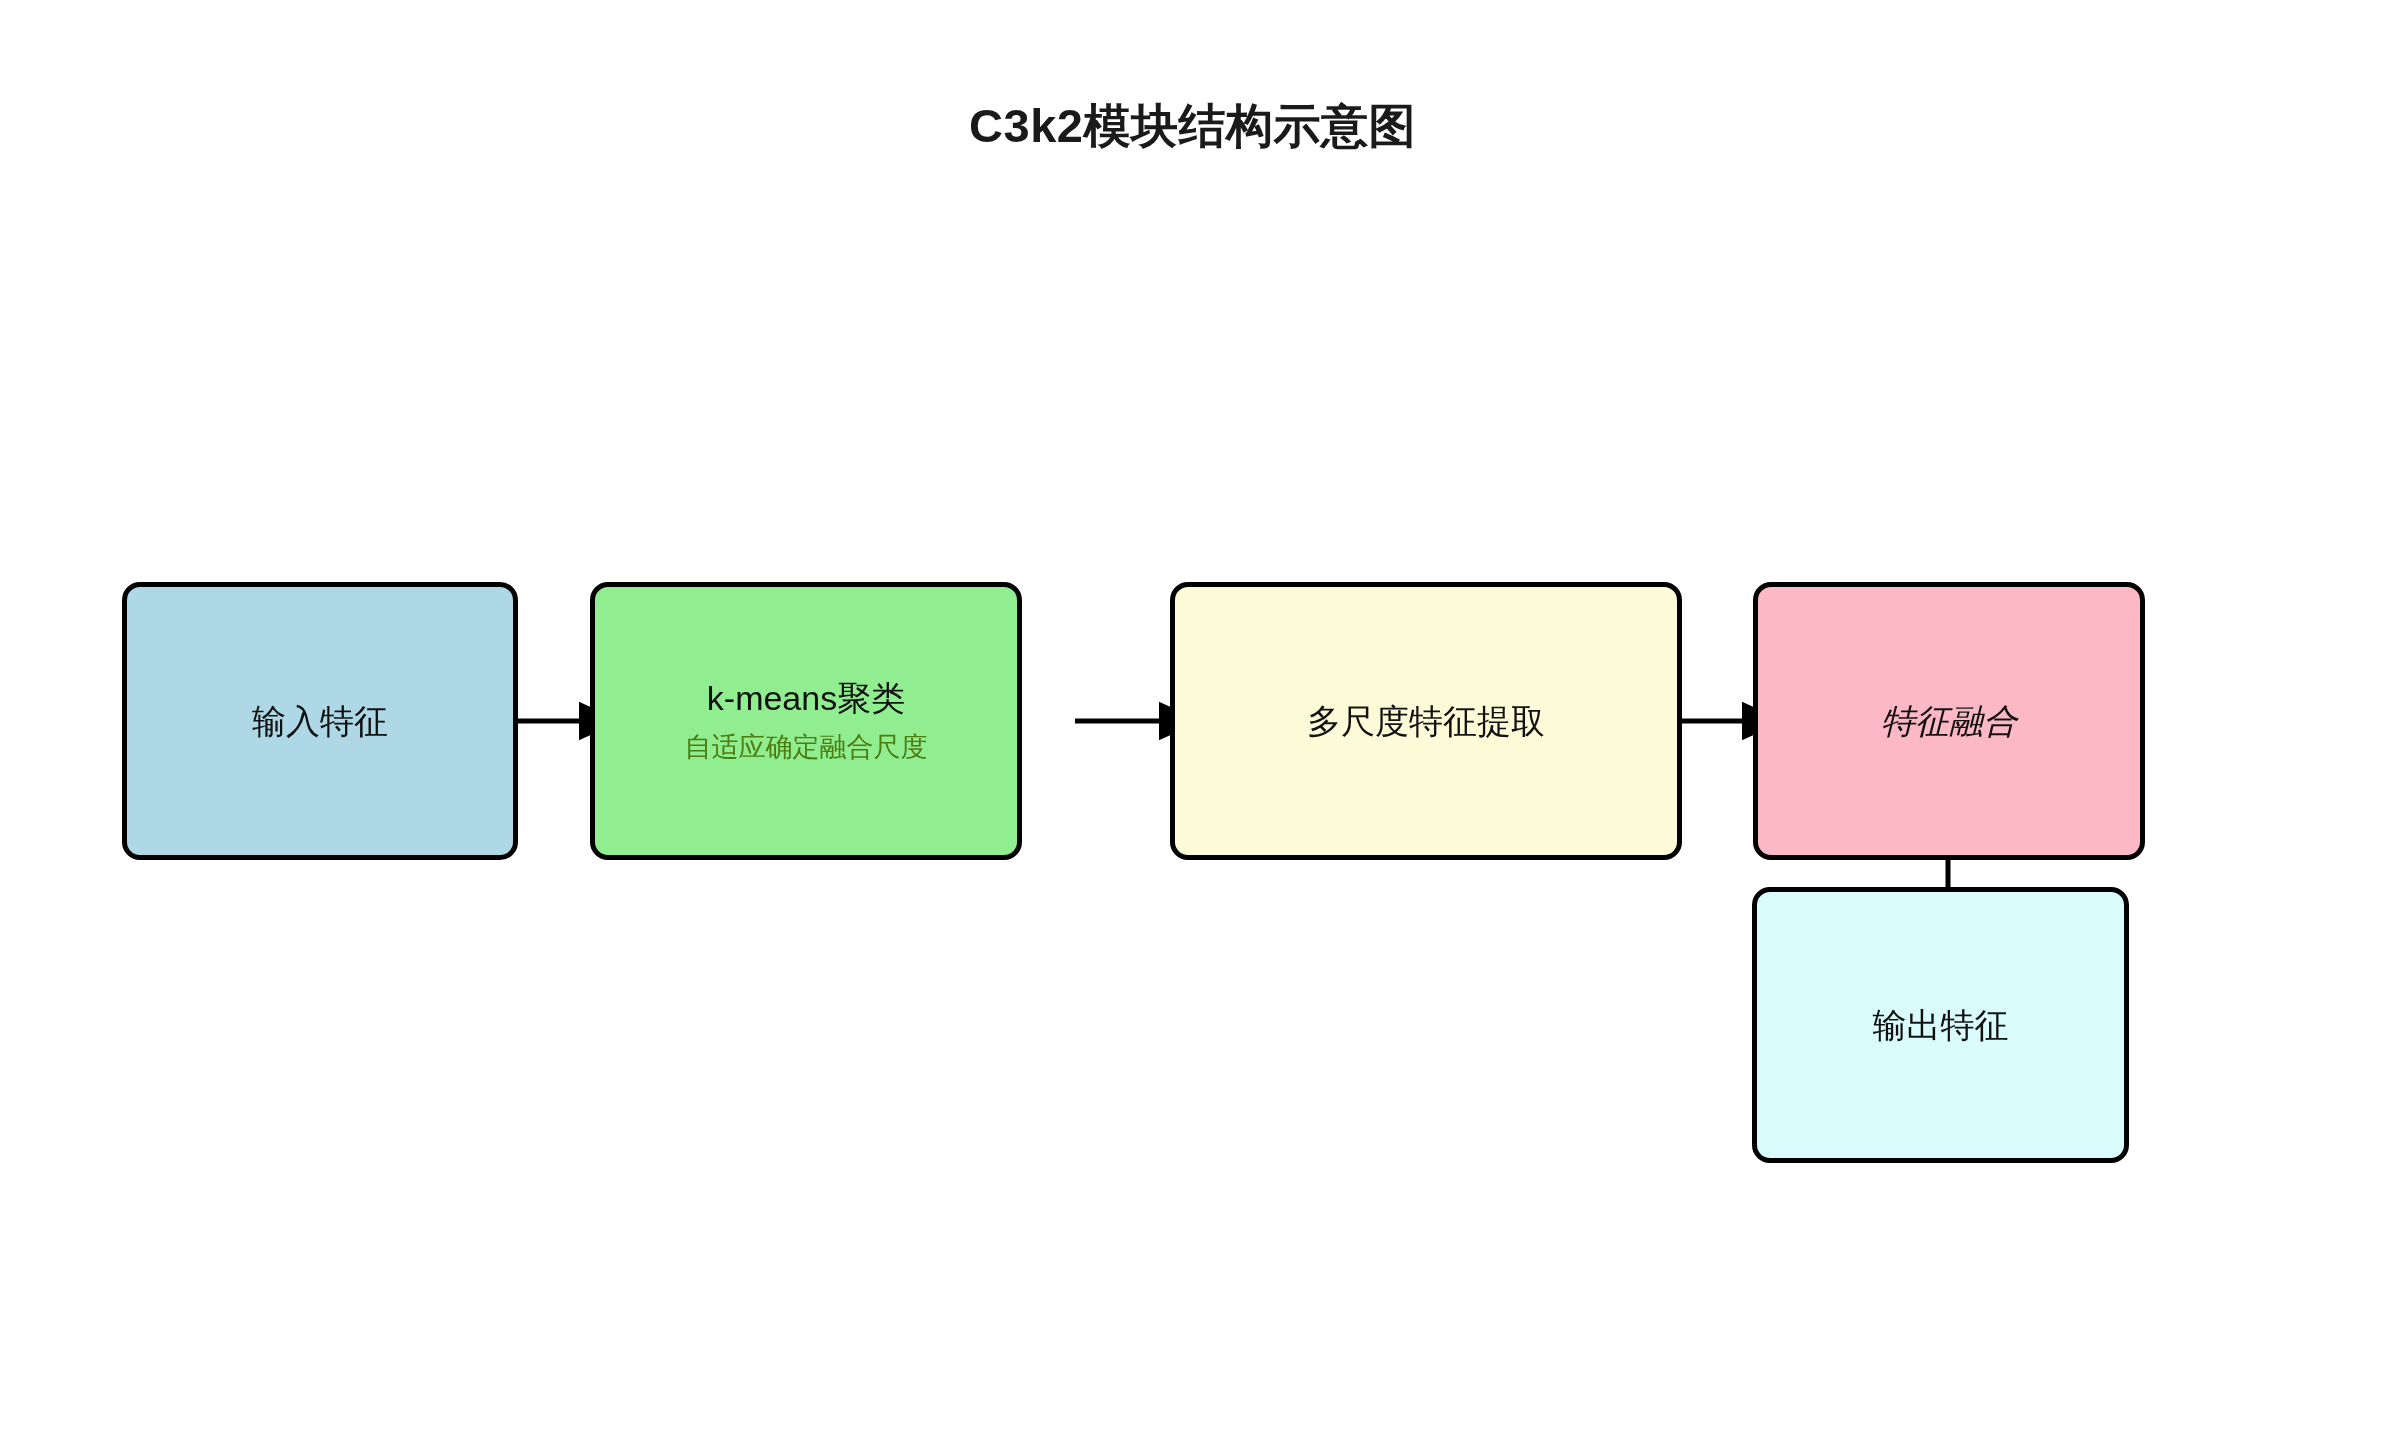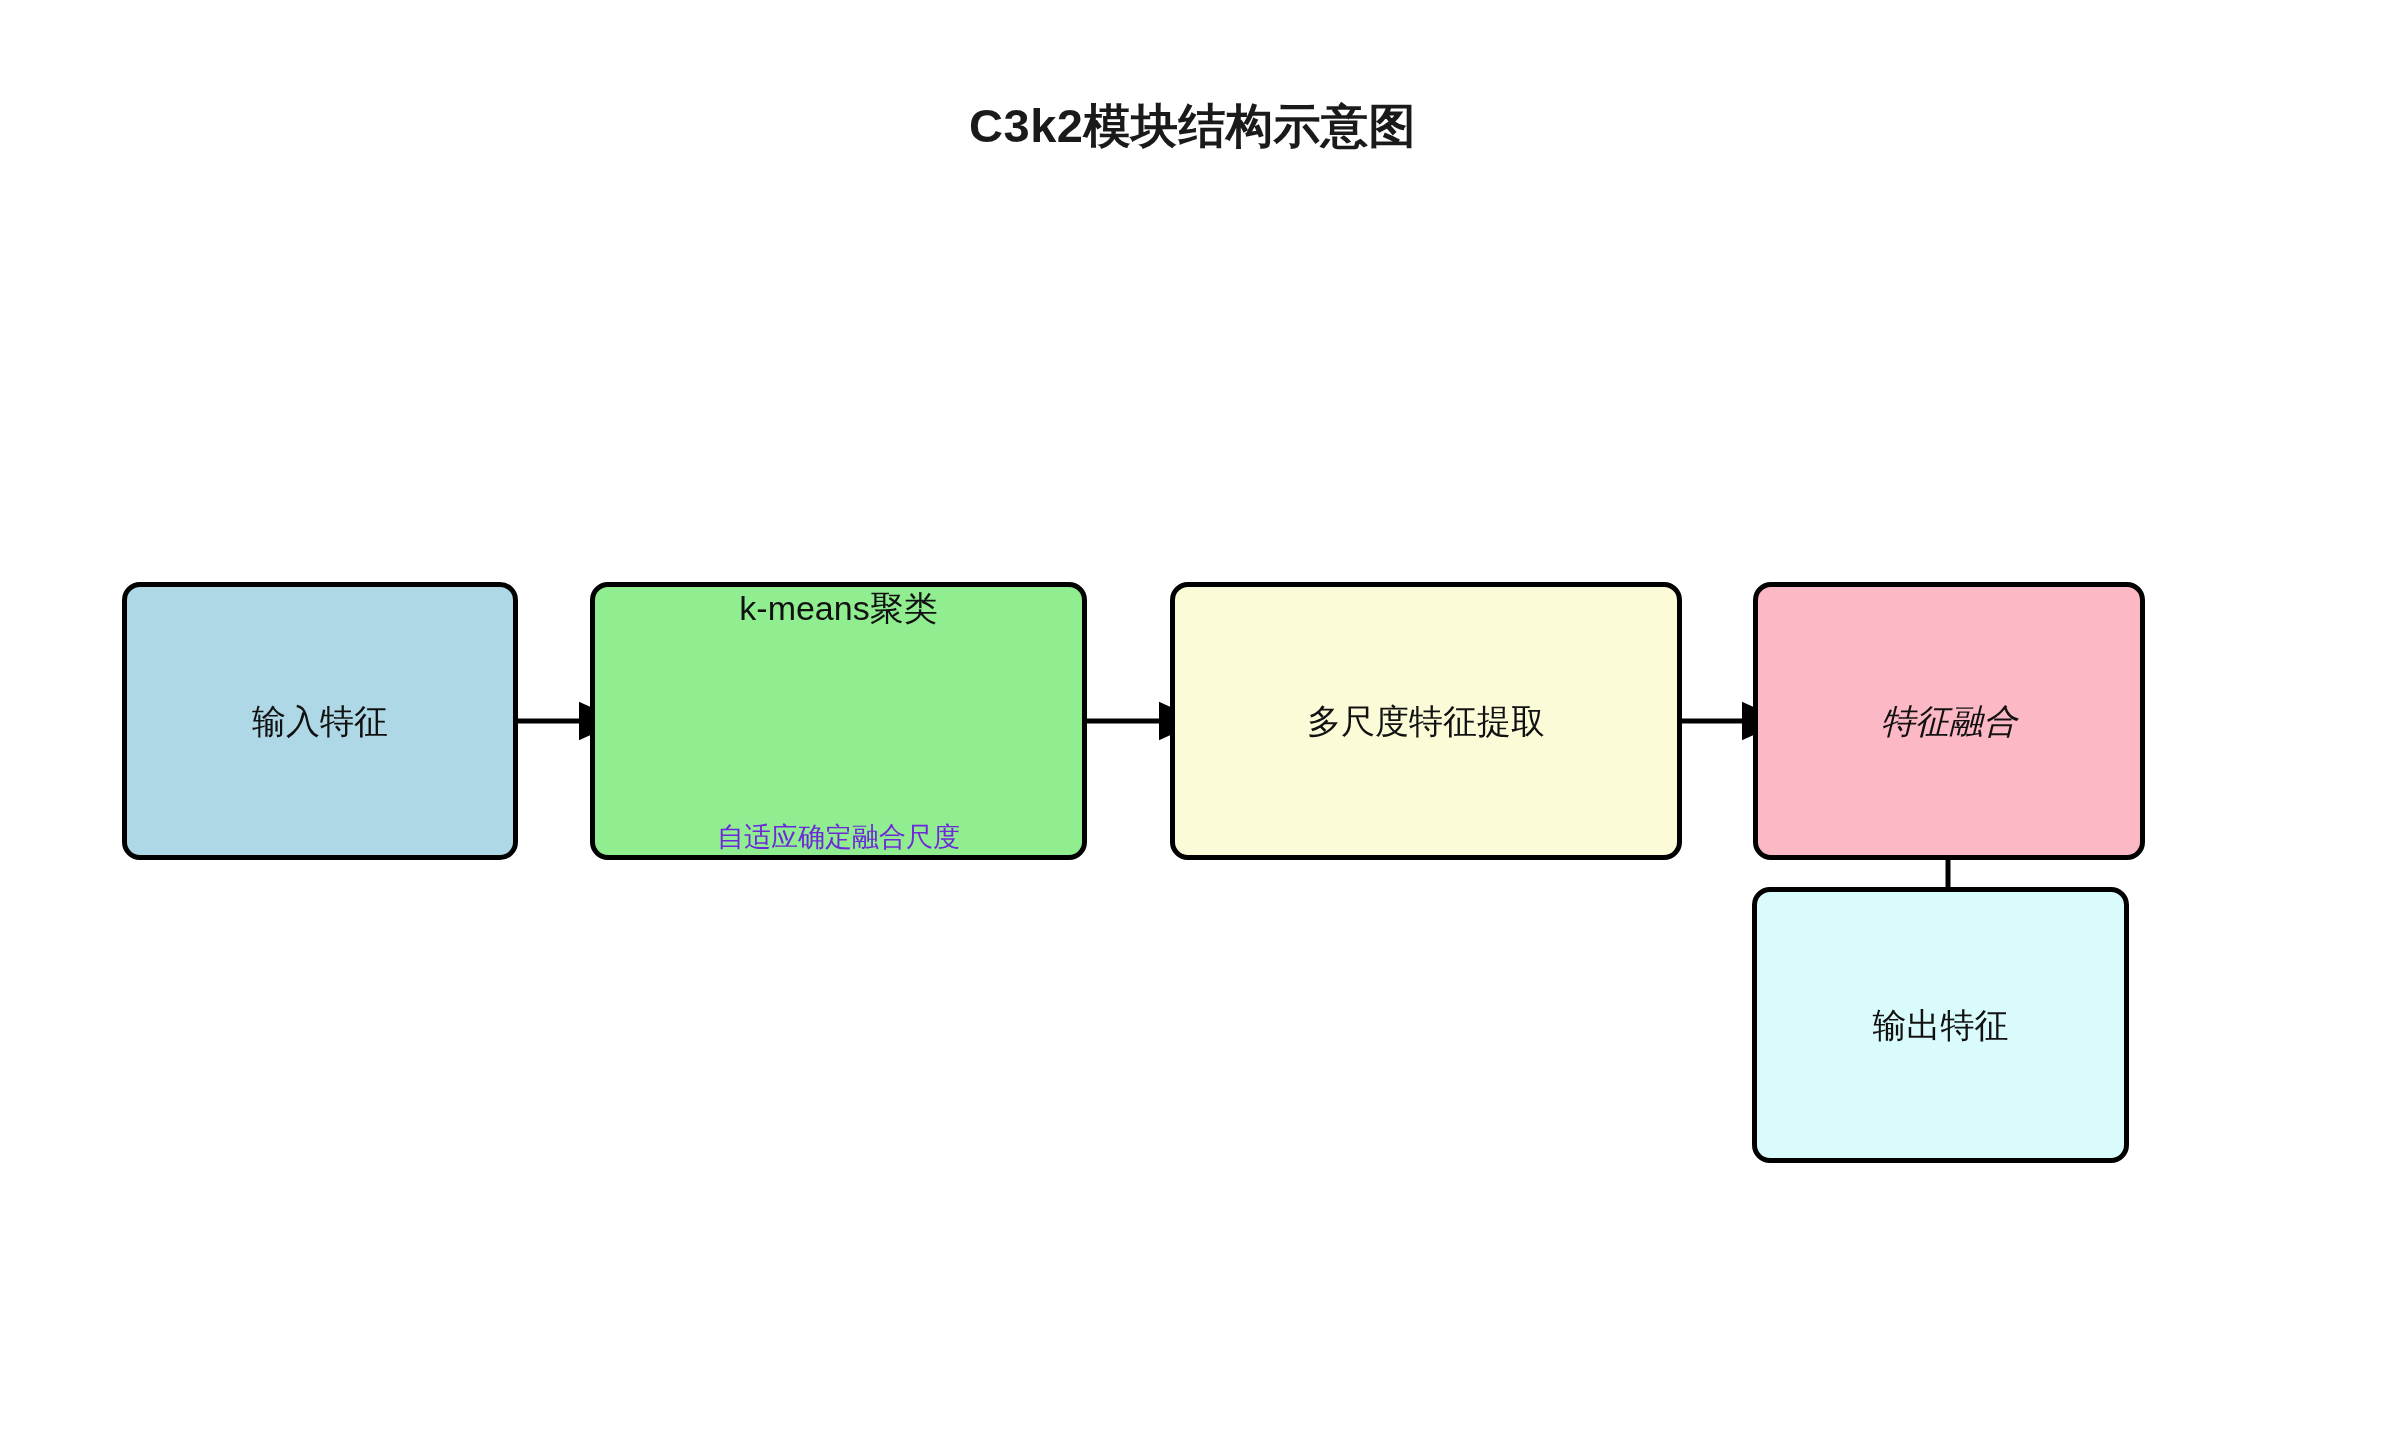--- a/index.html
+++ b/index.html
@@ -42,21 +42,21 @@
     justify-content: center;
   }
   .node-label {
     font-size: 34px;
     color: #111111;
     line-height: 1.25;
     text-align: center;
   }
   .node-sublabel {
     font-size: 27px;
-    color: #6d28d9;
+    color: #4d7c0f;
     line-height: 1.25;
     text-align: center;
     margin-top: 12px;
   }
   .caption {
     position: absolute;
     left: 0;
     top: 1262px;
     width: 2385px;
     text-align: center;
@@ -90,21 +90,21 @@
       <line x1="1075" y1="721" x2="1196" y2="721"></line>
       <line x1="1657" y1="721" x2="1779" y2="721"></line>
       <line x1="1948" y1="836" x2="1948" y2="962"></line>
     </g>
   </svg>
 
   <div class="node" style="left:122px; top:582px; width:396px; height:278px; background:#aed8e6;">
     <div class="node-label">输入特征</div>
   </div>
 
-  <div class="node" style="left:590px; top:582px; width:497px; height:278px; background:#90ee90;justify-content:space-between;">
+  <div class="node" style="left:590px; top:582px; width:432px; height:278px; background:#90ee90;">
     <div class="node-label">k-means聚类</div>
     <div class="node-sublabel">自适应确定融合尺度</div>
   </div>
 
   <div class="node" style="left:1170px; top:582px; width:512px; height:278px; background:#fbfbd8;">
     <div class="node-label">多尺度特征提取</div>
   </div>
 
   <div class="node" style="left:1753px; top:582px; width:392px; height:278px; background:#fdb8c5;font-style:italic;">
     <div class="node-label">特征融合</div>

